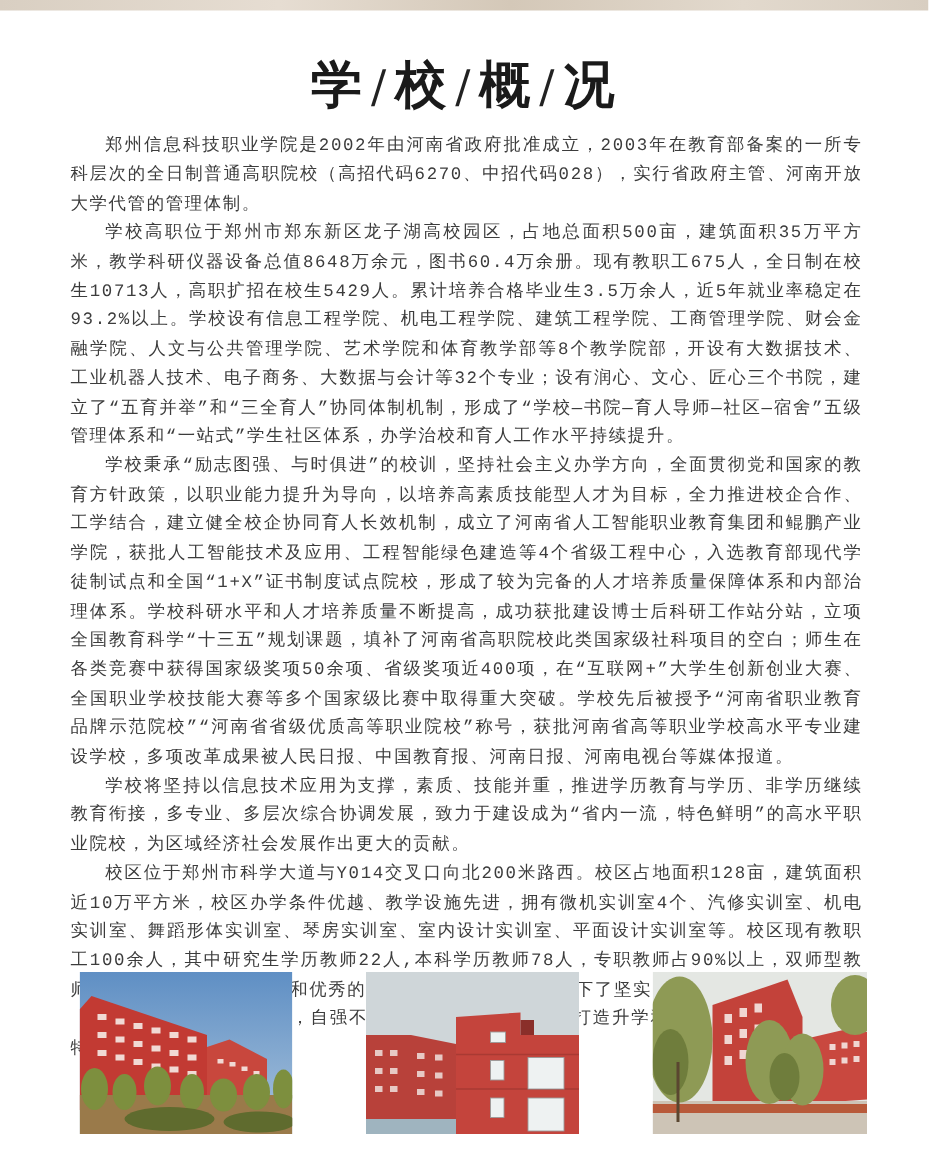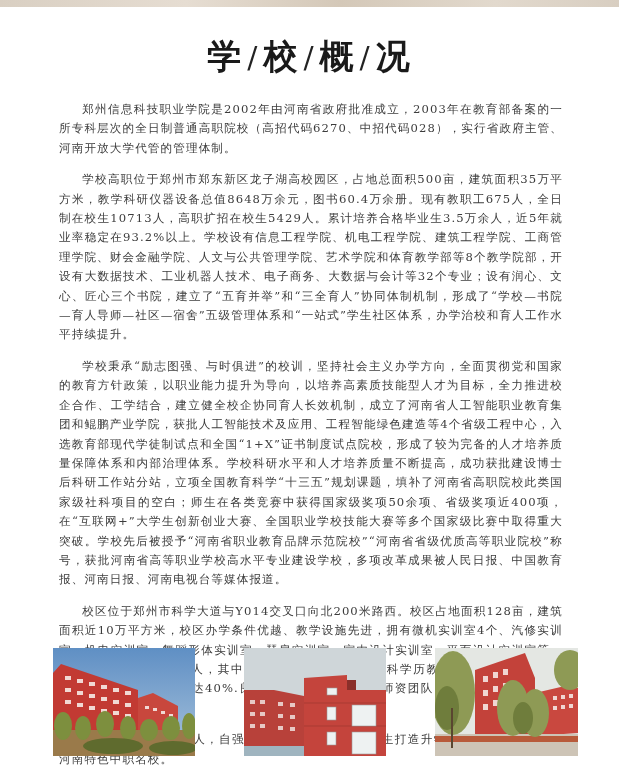--- a/index.html
+++ b/index.html
@@ -16,21 +16,21 @@
     position: absolute; left: 0; top: 34px; width: 619px; text-align: center;
     font-family: "DejaVu Serif", "Liberation Serif", serif;
     font-size: 34px; font-weight: bold; color: #1a1a1a; letter-spacing: 2px;
   }
   .title .sep { font-weight: normal; margin: 0 4px; font-size: 30px; color: #222; }
   .body-text {
     position: absolute; left: 47px; top: 88px; width: 528px;
     font-size: 11.6px; line-height: 19.4px; text-align: justify;
     color: #3c3c3c; letter-spacing: 1.1px;
   }
-  .body-text p { margin: 12px; text-indent: 2em; }
+  .body-text p { margin: 0; text-indent: 2em; font-family: Liberation Mono, monospace; }
   .photos {
     position: absolute; left: 53px; top: 648px; width: 556px; height: 108px;
   }
   .photo {
     position: absolute; top: 0; height: 108px; overflow: hidden;
   }
   .photo svg { display: block; width: 100%; height: 100%; }
   .p1 { left: 0; width: 142px; }
   .p2 { left: 191px; width: 142px; }
   .p3 { left: 382px; width: 143px; }
@@ -41,20 +41,21 @@
 <div class="top-band"></div>
 
 <div class="title">
   <span>学</span><span class="sep">/</span><span>校</span><span class="sep">/</span><span>概</span><span class="sep">/</span><span>况</span>
 </div>
 
 <div class="body-text">
   <p>郑州信息科技职业学院是2002年由河南省政府批准成立，2003年在教育部备案的一所专科层次的全日制普通高职院校（高招代码6270、中招代码028），实行省政府主管、河南开放大学代管的管理体制。</p>
   <p>学校高职位于郑州市郑东新区龙子湖高校园区，占地总面积500亩，建筑面积35万平方米，教学科研仪器设备总值8648万余元，图书60.4万余册。现有教职工675人，全日制在校生10713人，高职扩招在校生5429人。累计培养合格毕业生3.5万余人，近5年就业率稳定在93.2%以上。学校设有信息工程学院、机电工程学院、建筑工程学院、工商管理学院、财会金融学院、人文与公共管理学院、艺术学院和体育教学部等8个教学院部，开设有大数据技术、工业机器人技术、电子商务、大数据与会计等32个专业；设有润心、文心、匠心三个书院，建立了“五育并举”和“三全育人”协同体制机制，形成了“学校—书院—育人导师—社区—宿舍”五级管理体系和“一站式”学生社区体系，办学治校和育人工作水平持续提升。</p>
   <p>学校秉承“励志图强、与时俱进”的校训，坚持社会主义办学方向，全面贯彻党和国家的教育方针政策，以职业能力提升为导向，以培养高素质技能型人才为目标，全力推进校企合作、工学结合，建立健全校企协同育人长效机制，成立了河南省人工智能职业教育集团和鲲鹏产业学院，获批人工智能技术及应用、工程智能绿色建造等4个省级工程中心，入选教育部现代学徒制试点和全国“1+X”证书制度试点院校，形成了较为完备的人才培养质量保障体系和内部治理体系。学校科研水平和人才培养质量不断提高，成功获批建设博士后科研工作站分站，立项全国教育科学“十三五”规划课题，填补了河南省高职院校此类国家级社科项目的空白；师生在各类竞赛中获得国家级奖项50余项、省级奖项近400项，在“互联网+”大学生创新创业大赛、全国职业学校技能大赛等多个国家级比赛中取得重大突破。学校先后被授予“河南省职业教育品牌示范院校”“河南省省级优质高等职业院校”称号，获批河南省高等职业学校高水平专业建设学校，多项改革成果被人民日报、中国教育报、河南日报、河南电视台等媒体报道。</p>
+  <p>学校将坚持以信息技术应用为支撑，素质、技能并重，推进学历教育与学历、非学历继续教育衔接，多专业、多层次综合协调发展，致力于建设成为“省内一流，特色鲜明”的高水平职业院校，为区域经济社会发展作出更大的贡献。</p>
   <p>校区位于郑州市科学大道与Y014交叉口向北200米路西。校区占地面积128亩，建筑面积近10万平方米，校区办学条件优越、教学设施先进，拥有微机实训室4个、汽修实训室、机电实训室、舞蹈形体实训室、琴房实训室、室内设计实训室、平面设计实训室等。校区现有教职工100余人，其中研究生学历教师22人,本科学历教师78人，专职教师占90%以上，双师型教师达40%.良好的教学设施和优秀的师资团队，为学生成才打下了坚实的基础。</p>
   <p>校区秉持：“立德树人，自强不息”的教学理念，为学生打造升学和就业服务体系，办河南特色中职名校。</p>
 </div>
 
 <div class="photos">
 
   <div class="photo p1">
     <svg viewBox="0 0 142 108" preserveAspectRatio="none">
       <defs>
         <linearGradient id="sky1" x1="0" y1="0" x2="0" y2="1">

